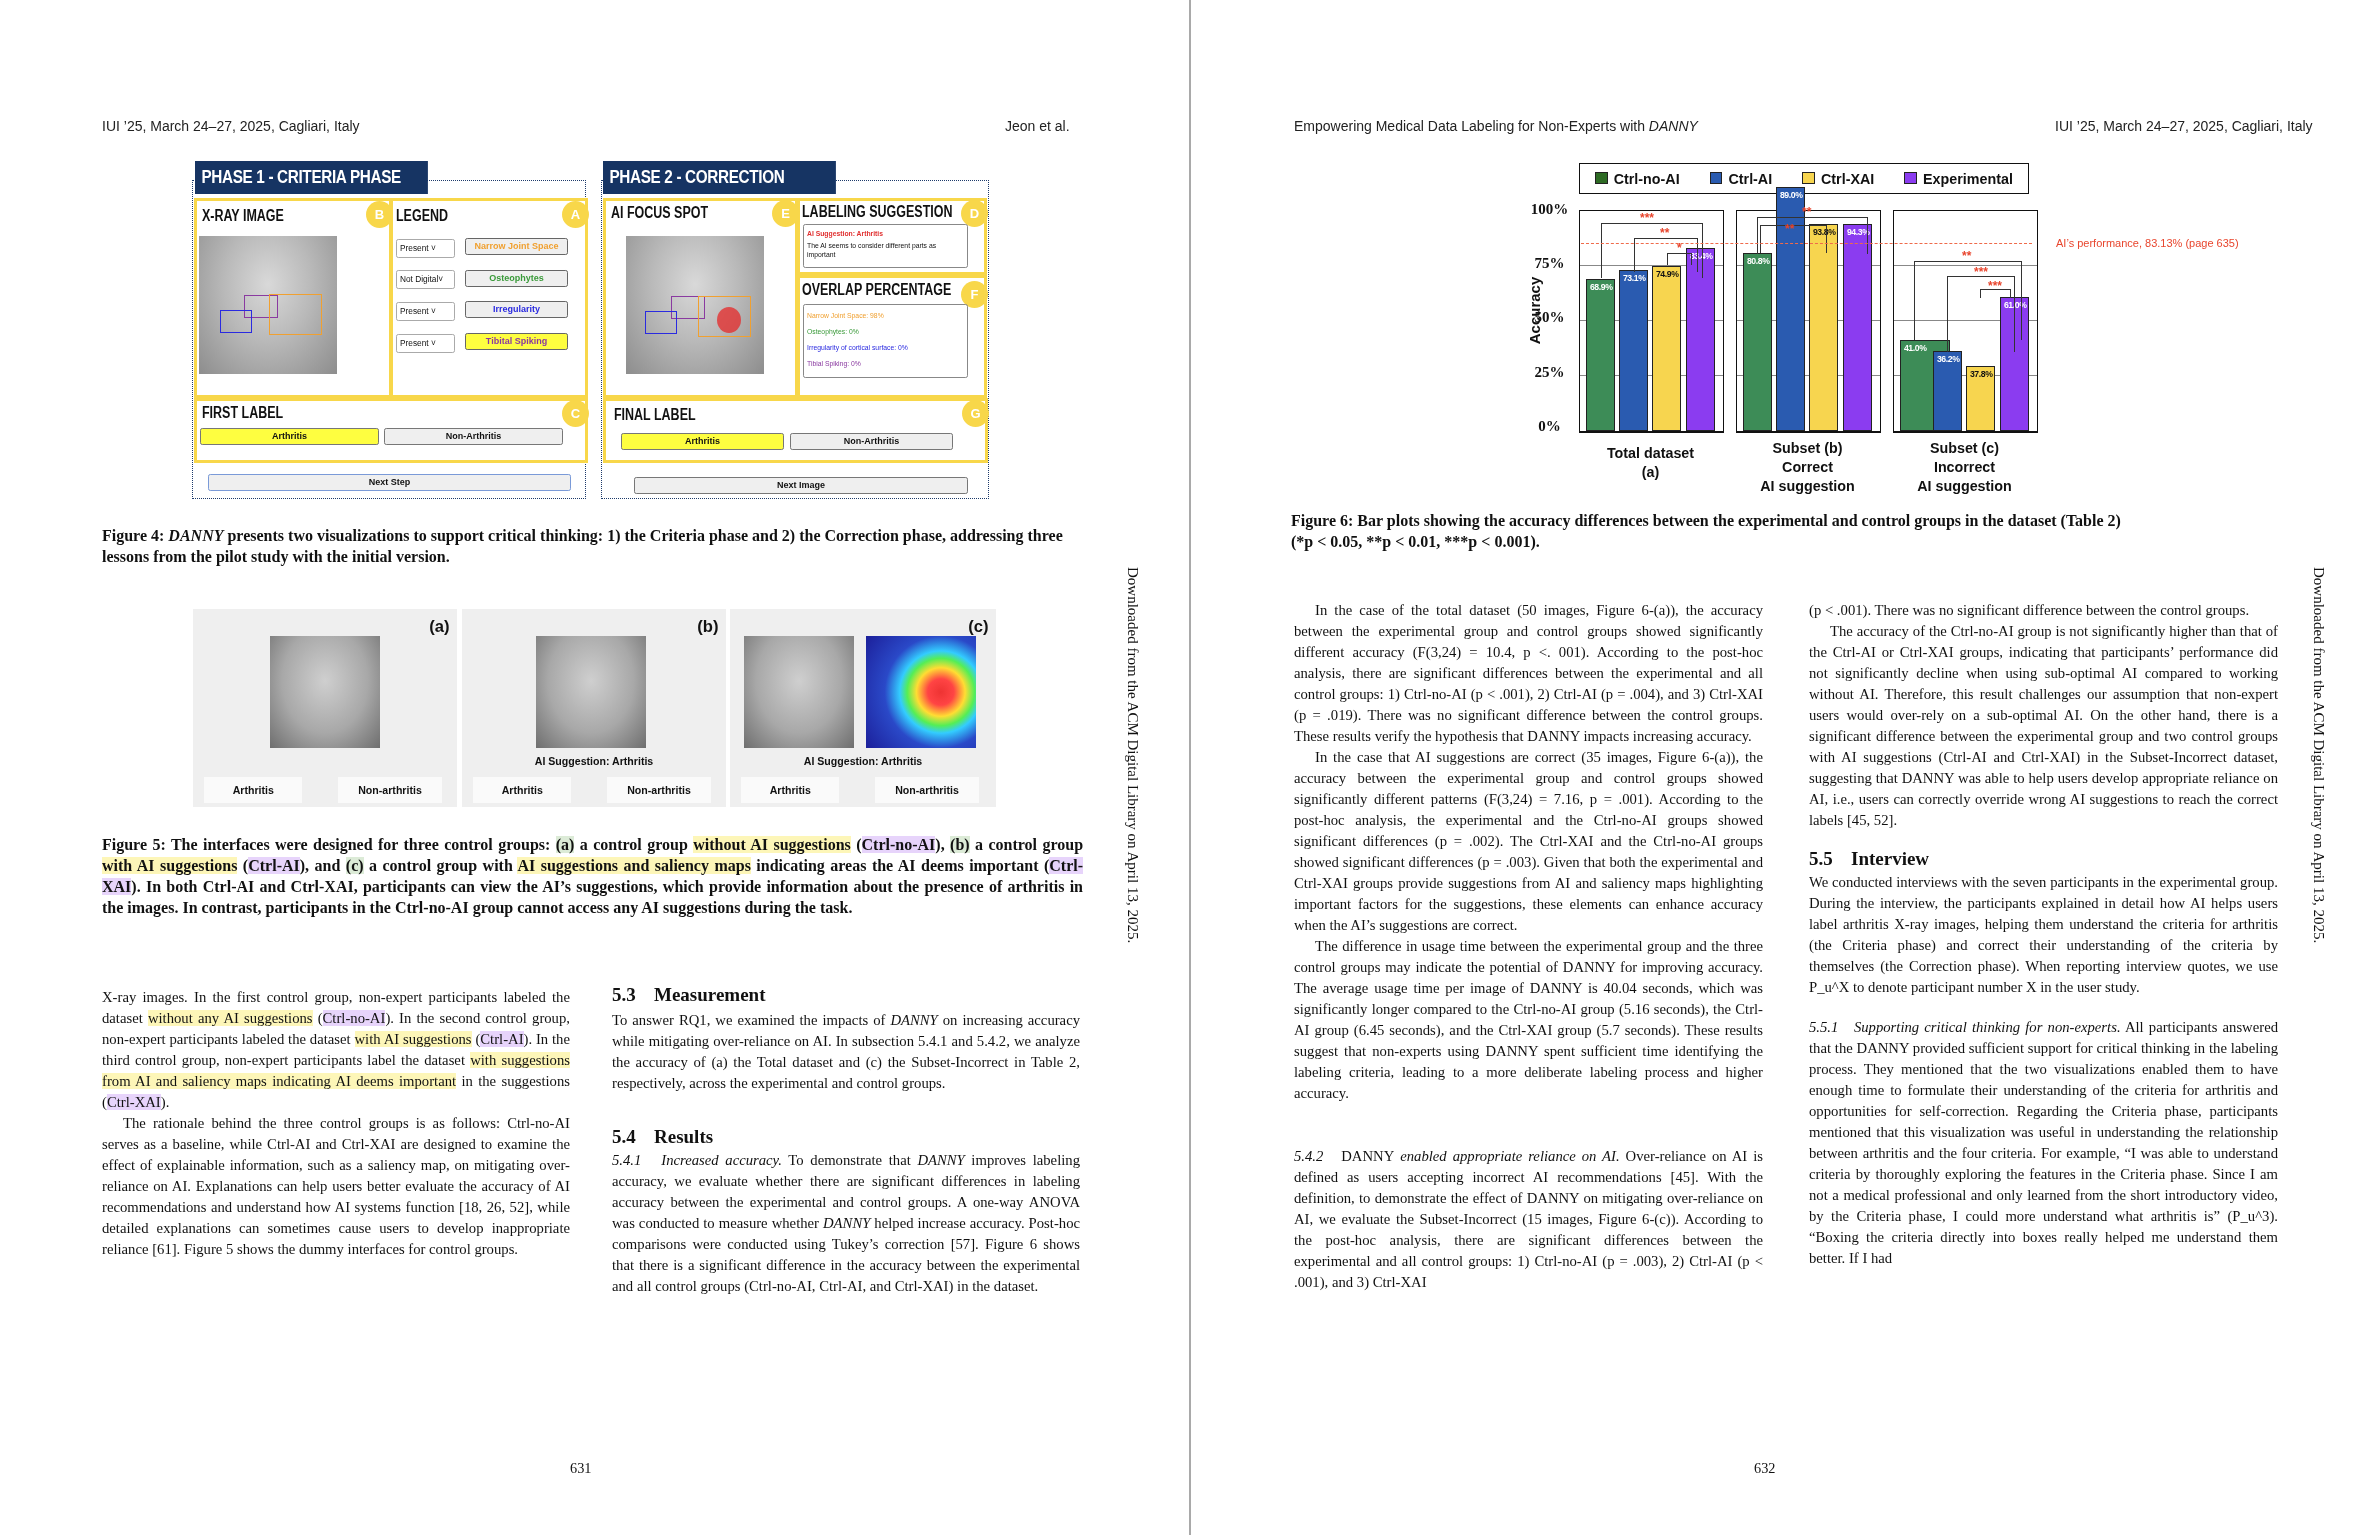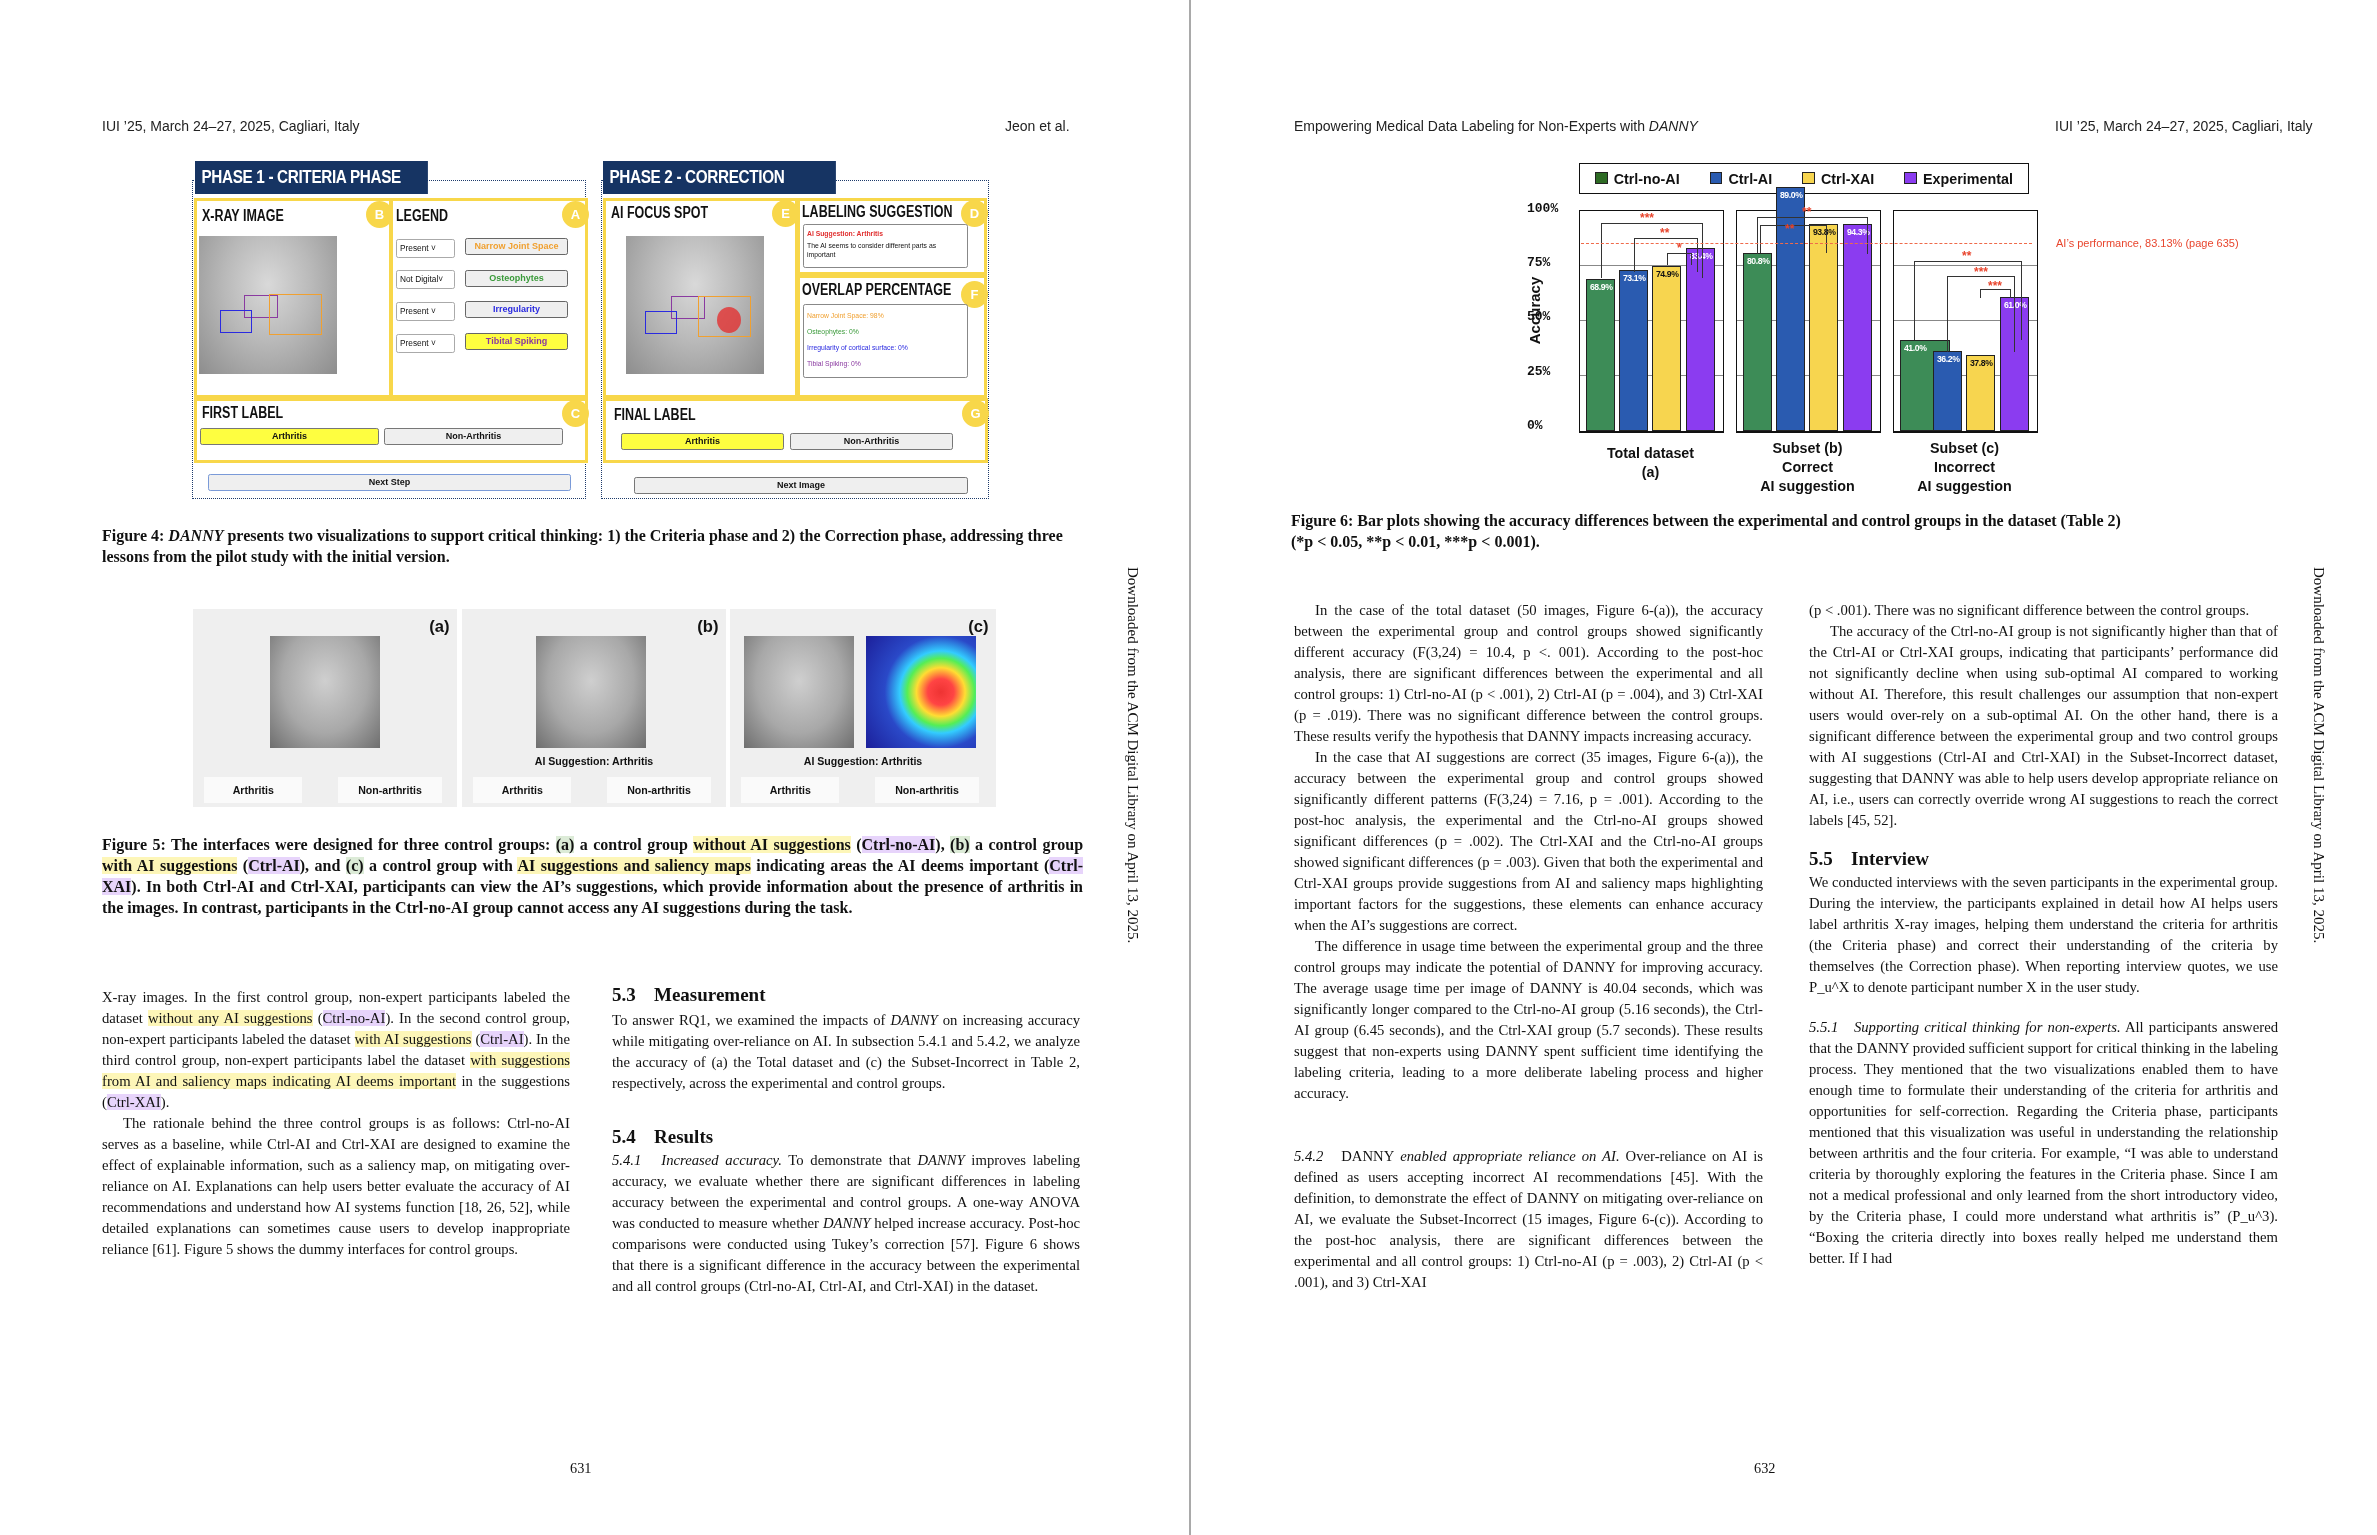--- a/index.html
+++ b/index.html
@@ -44,21 +44,21 @@
   .f5-sugg { position:absolute; top:146px; width:100%; text-align:center; font-family:"Liberation Sans",sans-serif; font-weight:bold; font-size:10.6px; }
   .f5-btn { position:absolute; top:168px; height:26px; background:#fafafa; font-family:"Liberation Sans",sans-serif; font-weight:bold; font-size:10.6px; text-align:center; line-height:26px; }
 
   
   .legend { position:absolute; left:1579px; top:163px; width:448px; height:29px; border:1.5px solid #111; font-family:"Liberation Sans",sans-serif; font-weight:bold; font-size:14.3px; display:flex; align-items:center; justify-content:space-around; }
   .legend .sw { display:inline-block; width:10.6px; height:10.6px; border:0.8px solid #222; margin-right:6px; vertical-align:-0.8px; }
   .panel { position:absolute; top:210px; height:220px; border:1.5px solid #111; border-bottom:2.3px solid #111; }
   .grid { position:absolute; left:0; right:0; height:0.8px; background:#888; }
   .bar { position:absolute; bottom:0; width:29px; border:1.1px solid #222; box-sizing:border-box; }
   .bar .val { position:absolute; top:1.5px; left:-2.3px; width:33px; text-align:center; font-family:"Liberation Sans",sans-serif; font-weight:bold; font-size:8.7px; letter-spacing:-0.4px; }
-  .ytick { position:absolute; font-family:Liberation Mono, monospace; font-weight:bold; font-size:13px; text-align:left; width:45px; }
+  .ytick { position:absolute; font-family:Liberation Serif, serif; font-weight:bold; font-size:15px; text-align:center; width:45px; }
   .ylab { position:absolute; font-family:"Liberation Sans",sans-serif; font-weight:bold; font-size:15px; transform:rotate(-90deg); transform-origin:center; }
   .xcat { position:absolute; top:439px; font-family:"Liberation Sans",sans-serif; font-weight:bold; font-size:14.3px; text-align:center; line-height:19px; width:143px; }
   .aiperf-line { position:absolute; left:1581px; top:243px; width:451px; border-top:1.5px dashed #ef6a4a; }
   .aiperf-txt { position:absolute; left:2056px; top:237px; color:#e8452d; font-family:"Liberation Sans",sans-serif; font-size:11px; }
   .brk { position:absolute; border:1.1px solid #333; border-bottom:none; }
   .star { position:absolute; color:#e8452d; font-family:"Liberation Sans",sans-serif; font-weight:bold; font-size:12px; }
 </style>
 </head>
 <body>
 
@@ -262,21 +262,21 @@
   <div class="panel" style="left:1893px;width:143px;">
     <div class="grid" style="top:54px;"></div>
       <div class="grid" style="top:109px;"></div>
       <div class="grid" style="top:164px;"></div>
     <div class="bar" style="left:6px;height:91px;background:#3d8c57;padding-left:48px;">
         <span class="val" style="color:#fff;">41.0%</span>
       </div>
     <div class="bar" style="left:39px;height:80px;background:#2a5bb0;">
         <span class="val" style="color:#fff;">36.2%</span>
       </div>
-    <div class="bar" style="left:72px;height:76px;background:#f7d54f;margin-top:25px;">
+    <div class="bar" style="left:72px;height:65px;background:#f7d54f;margin-top:25px;">
         <span class="val" style="color:#111;">37.8%</span>
       </div>
     <div class="bar" style="left:106px;height:134px;background:#8b3cf0;">
         <span class="val" style="color:#fff;">61.0%</span>
       </div>
     <div class="brk" style="left:19.6px;top:50px;width:106px;height:78px;"></div>
     <div class="star" style="left:68px;top:38px;">**</div>
     <div class="brk" style="left:53px;top:65px;width:66px;height:75px;"></div>
     <div class="star" style="left:80px;top:54px;">***</div>
     <div class="brk" style="left:86px;top:78px;width:29px;height:7.5px;"></div>

